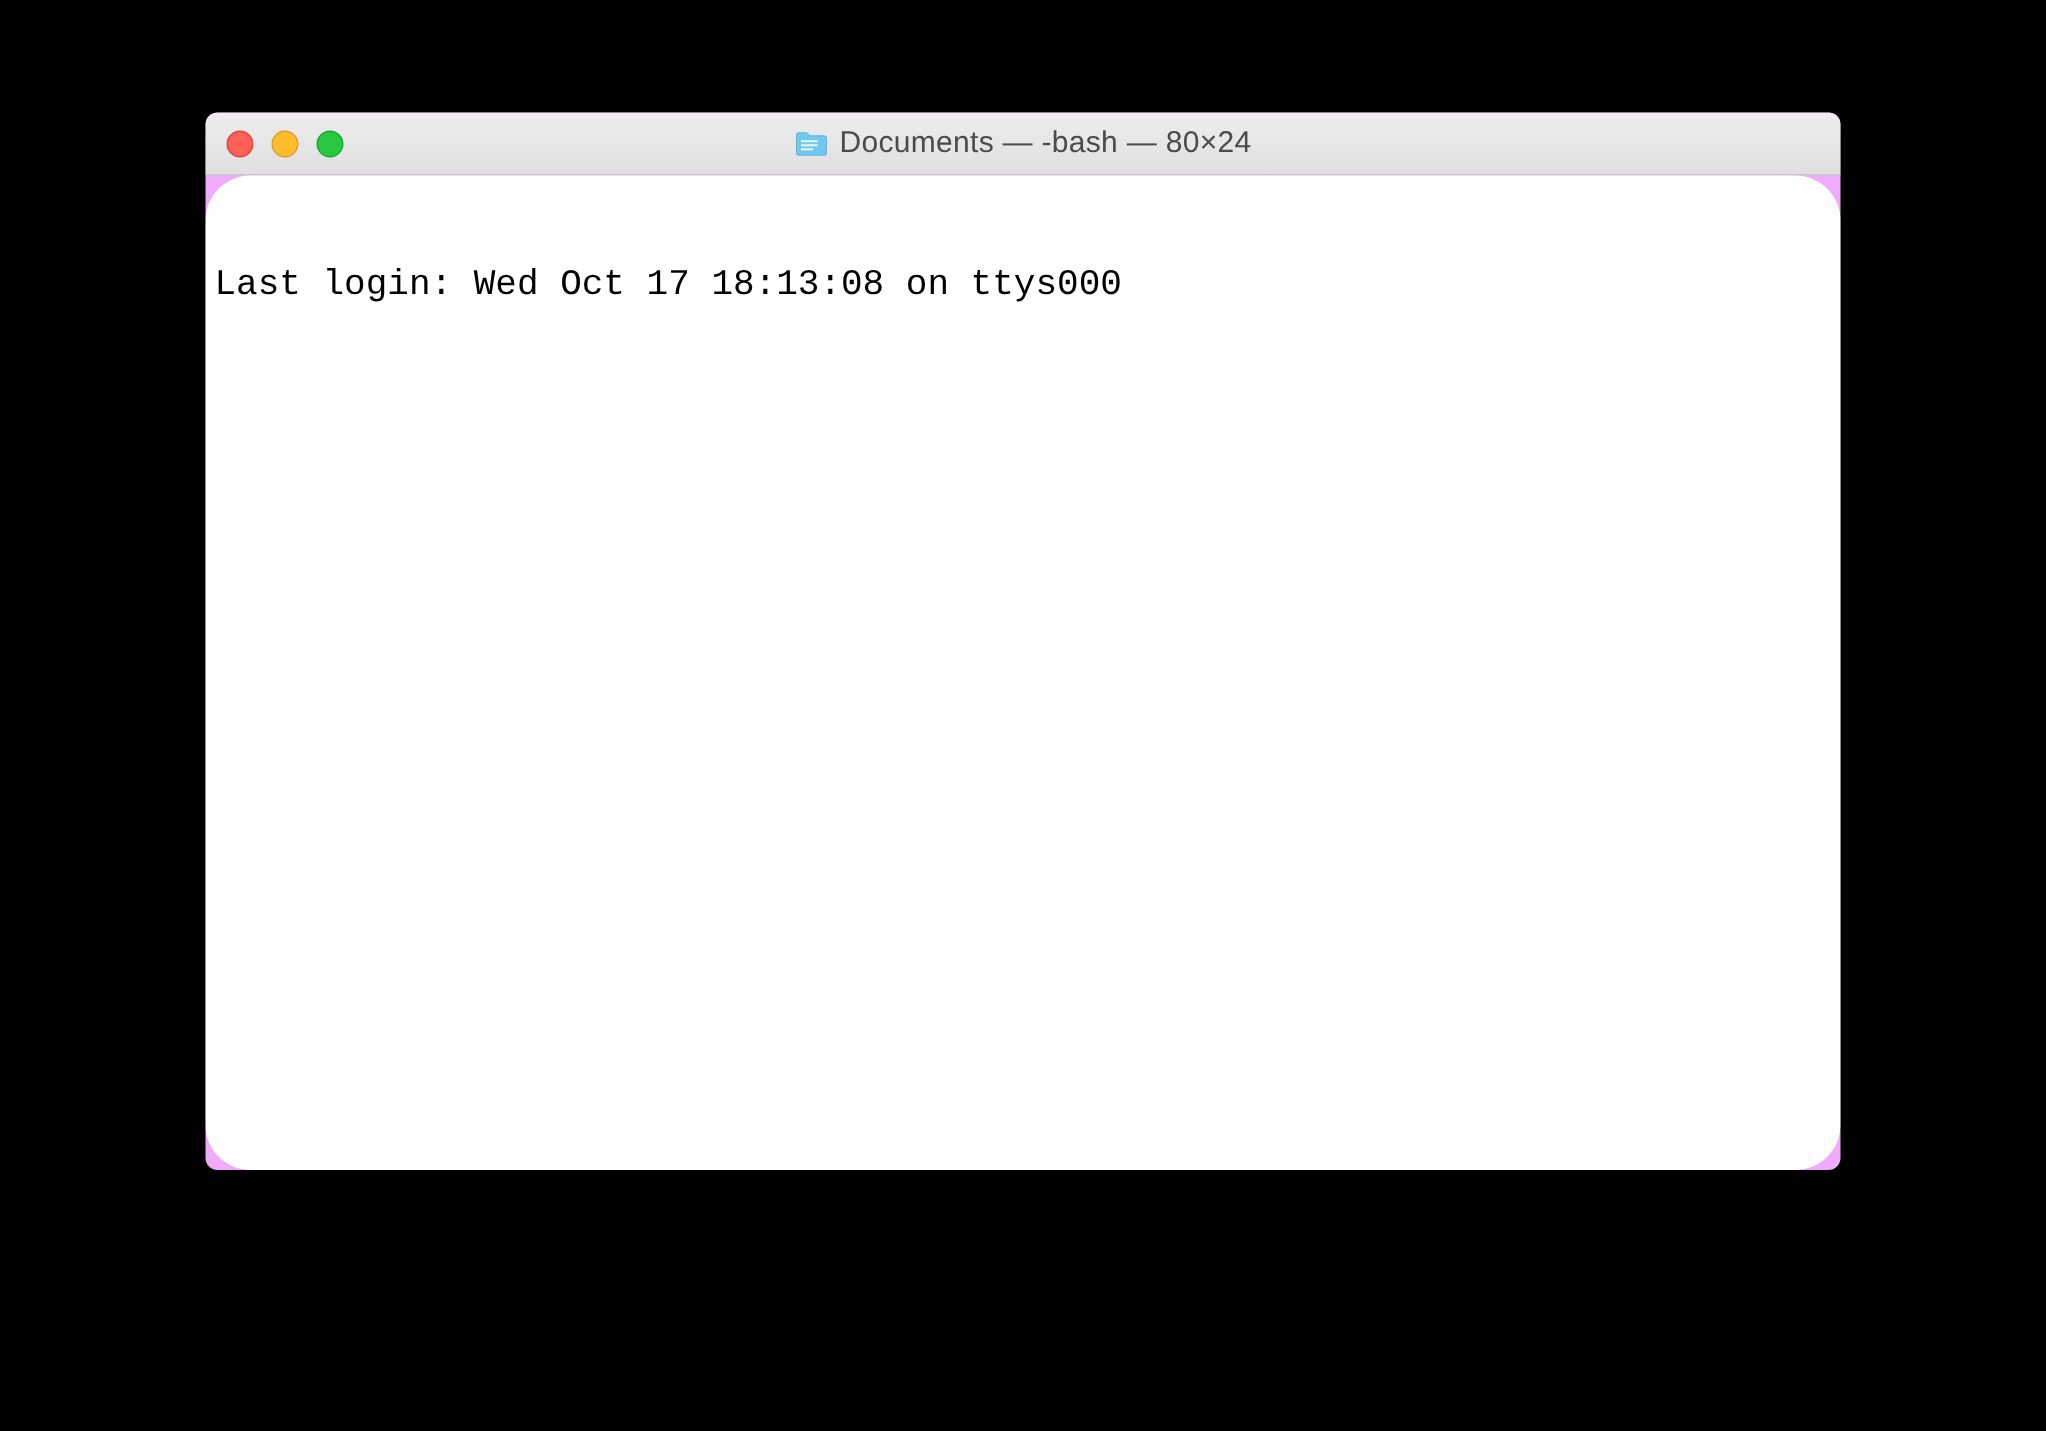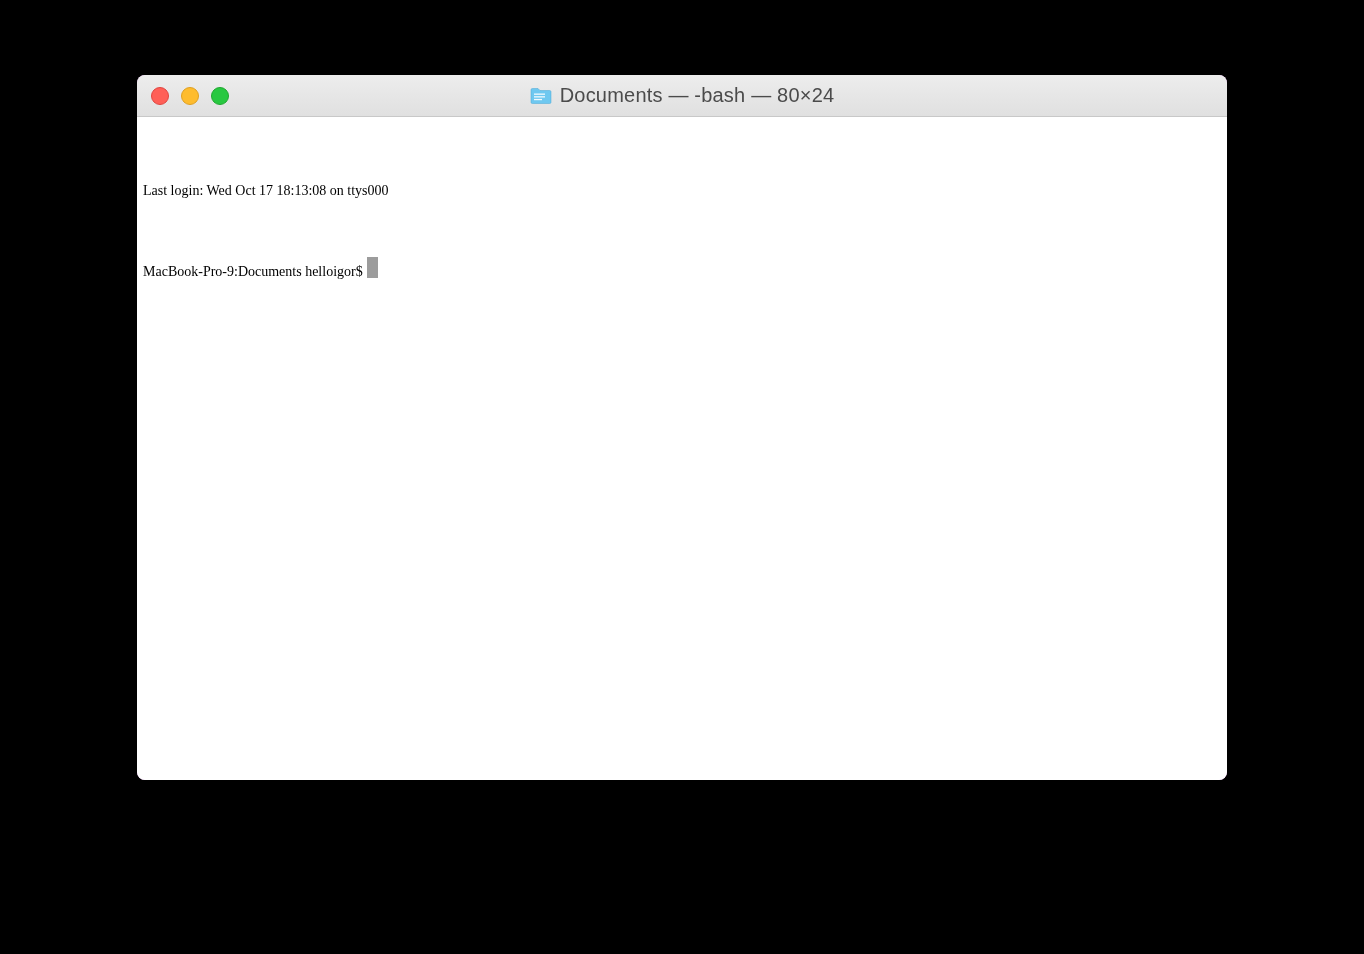--- a/index.html
+++ b/index.html
@@ -73,27 +73,28 @@
       font-family: -apple-system, "Helvetica Neue", Arial, sans-serif;
       font-size: 20px;
       color: #4b4b4b;
       font-weight: 400;
       letter-spacing: 0.2px;
     }
     .terminal-body {
       flex: 1;
       background: #fff;
       padding: 6px 6px;
-      font-family: Liberation Serif, serif;
-      font-size: 14px;
+      font-family: Liberation Mono, monospace;
+      font-size: 24px;
       line-height: 27px;
       color: #000;
       white-space: pre;
       overflow: hidden;
       position: relative;
+      border-radius: 30px;
     }
     .terminal-line {
       white-space: pre;
     }
     .bracket-left {
       color: #808080;
       display: inline;
     }
     .bracket-right {
       color: #808080;
@@ -128,15 +129,14 @@
           <rect x="4" y="6.5" width="11" height="1.3" fill="#ffffff" opacity="0.9"></rect>
           <rect x="4" y="9.2" width="11" height="1.3" fill="#ffffff" opacity="0.9"></rect>
           <rect x="4" y="11.9" width="8" height="1.3" fill="#ffffff" opacity="0.9"></rect>
         </svg>
       </span>
       <span class="title-text">Documents — -bash — 80×24</span>
     </div>
   </div>
   <div class="terminal-body">
     <div class="terminal-line"><span>Last login: Wed Oct 17 18:13:08 on ttys000</span></div>
-    <div class="terminal-line"><span>MacBook-Pro-9:Documents helloigor$ </span><span class="cursor-block"></span></div>
   </div>
 </div>
 
 </body></html>

